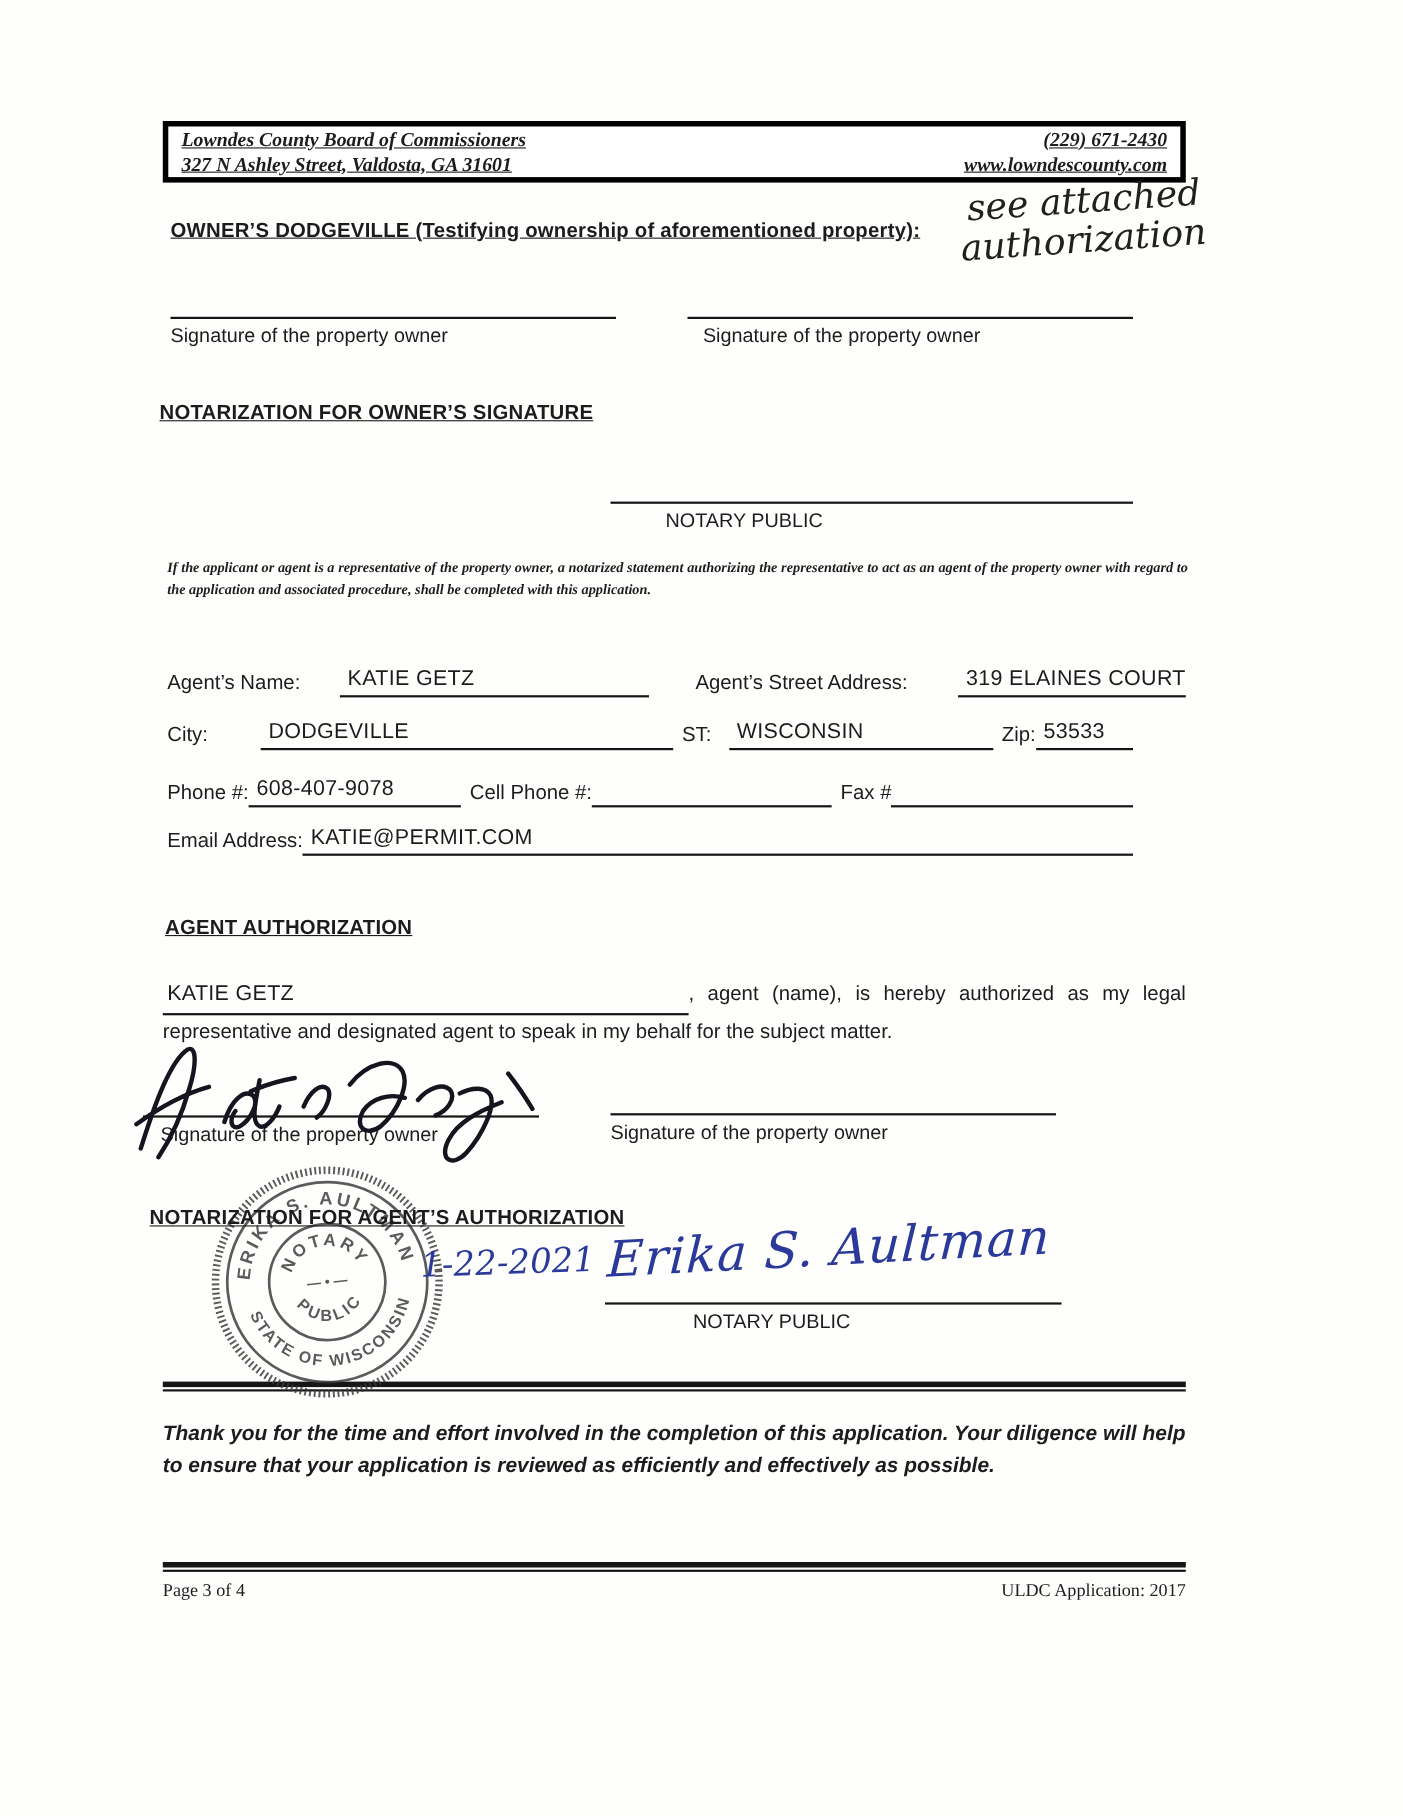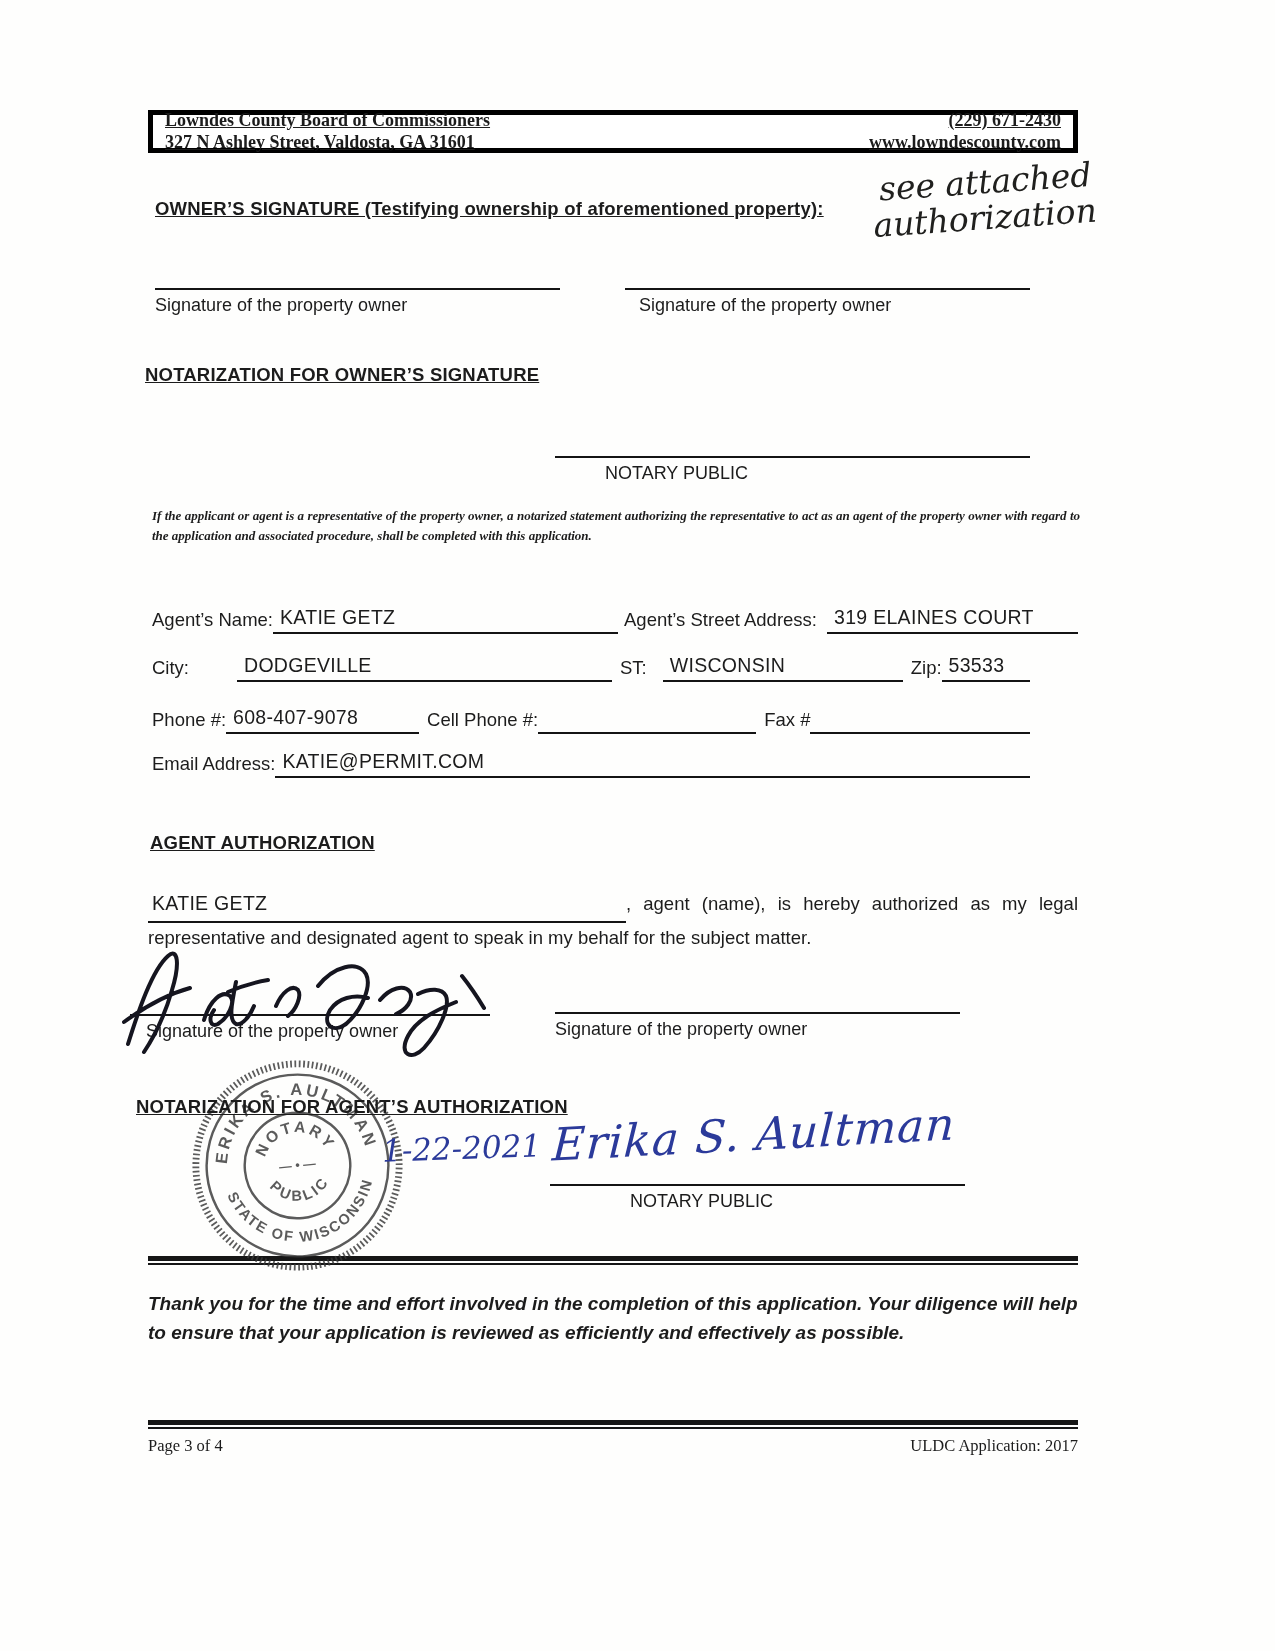--- a/index.html
+++ b/index.html
@@ -40,32 +40,32 @@
   .rule { border-top:5px solid #161616; border-bottom:2px solid #161616; height:9px; }
   
   .footer { display:flex; justify-content:space-between; font-family:"Liberation Serif", serif; font-size:16.5px; }
   .z2 { z-index:2; }
 </style>
 </head>
 <body>
 
 <div class="page">
 
-  <div class="abs hdr-box" style="left:148px; top:110px; width:930px; height:43px;">
+  <div class="abs hdr-box" style="left:148px; top:110px; width:930px; height:56px;font-style:italic;">
     <div class="hdr-row">
       <span>Lowndes County Board of Commissioners</span>
       <span>(229) 671-2430</span>
     </div>
     <div class="hdr-row">
       <span>327 N Ashley Street, Valdosta, GA  31601</span>
       <span>www.lowndescounty.com</span>
     </div>
   </div>
 
-  <div class="abs hd" style="left:155px; top:198px;">OWNER’S SIGNATURE (Testifying ownership of aforementioned property):</div>
+  <div class="abs hd" style="left:155px; top:198px;">OWNER’S DODGEVILLE (Testifying ownership of aforementioned property):</div>
 
   <div class="abs hand ink-black" style="left:880px; top:164px; font-size:33px; transform:rotate(-4deg); line-height:1.1; z-index:2;">
     <div>see attached</div>
     <div style="margin-left:-8px;">authorization</div>
   </div>
 
   <div class="abs sigblock" style="left:155px; top:262px; width:405px;">
     <div class="line"></div>
     <div class="label">Signature of the property owner</div>
   </div>
@@ -76,21 +76,21 @@
 
   <div class="abs hd" style="left:145px; top:364px;">NOTARIZATION FOR OWNER’S SIGNATURE</div>
 
   <div class="abs sigblock" style="left:555px; top:430px; width:475px;">
     <div class="line"></div>
     <div class="label lbl-center" style="transform:translateX(50px);">NOTARY PUBLIC</div>
   </div>
 
   <div class="abs serifpara" style="left:152px; top:506px; width:928px;">If the applicant or agent is a representative of the property owner, a notarized statement authorizing the representative to act as an agent of the property owner with regard to the application and associated procedure, shall be completed with this application.</div>
 
-  <div class="abs fieldrow" style="left:152px; top:606px; width:926px;">
+  <div class="abs fieldrow" style="left:152px; top:606px; width:926px;gap:36px;">
     <span class="lbl">Agent’s Name:</span>
     <span class="blank" style="width:345px;">
         <span class="val">KATIE GETZ</span>
       </span>
     <span class="lbl" style="padding-left:6px;">Agent’s Street Address:</span>
     <span class="blank" style="flex:1;margin-left:10px;">
         <span class="val">319 ELAINES COURT</span>
       </span>
   </div>
 

